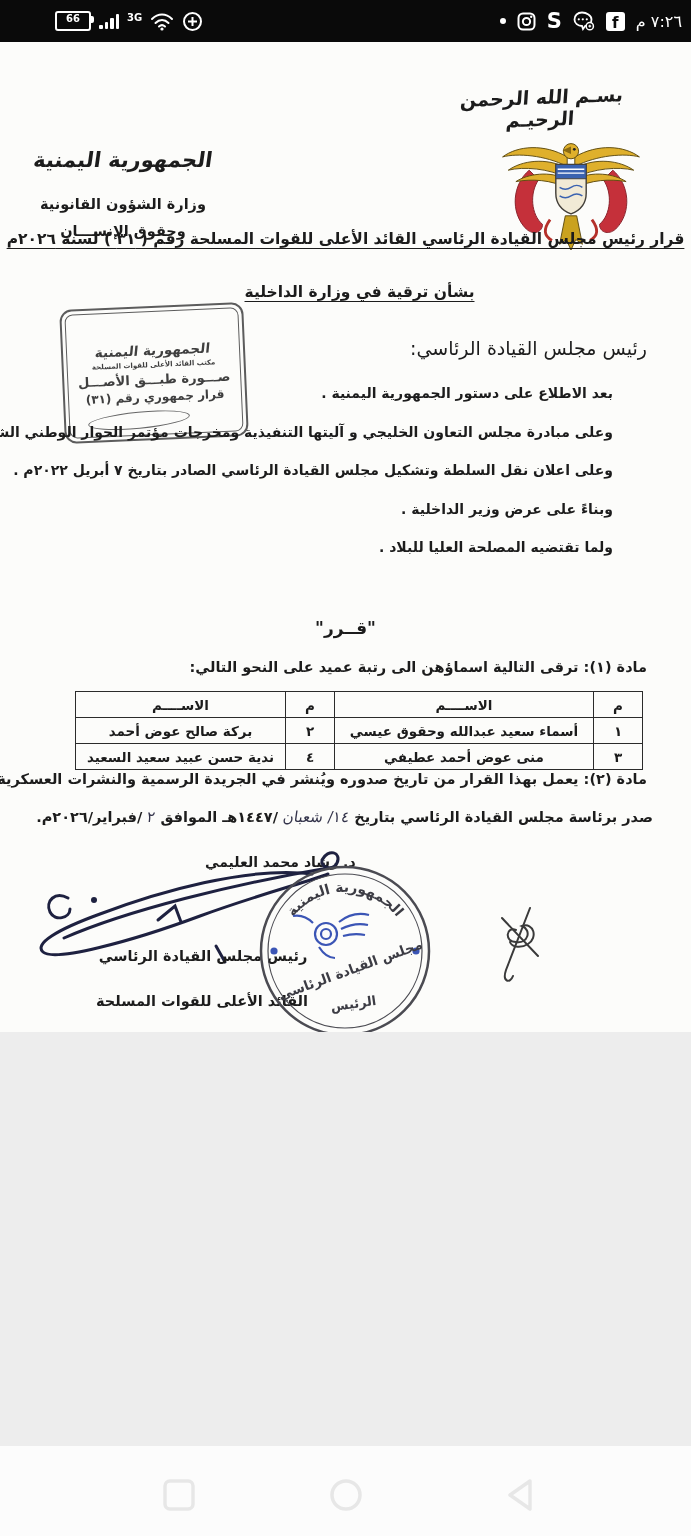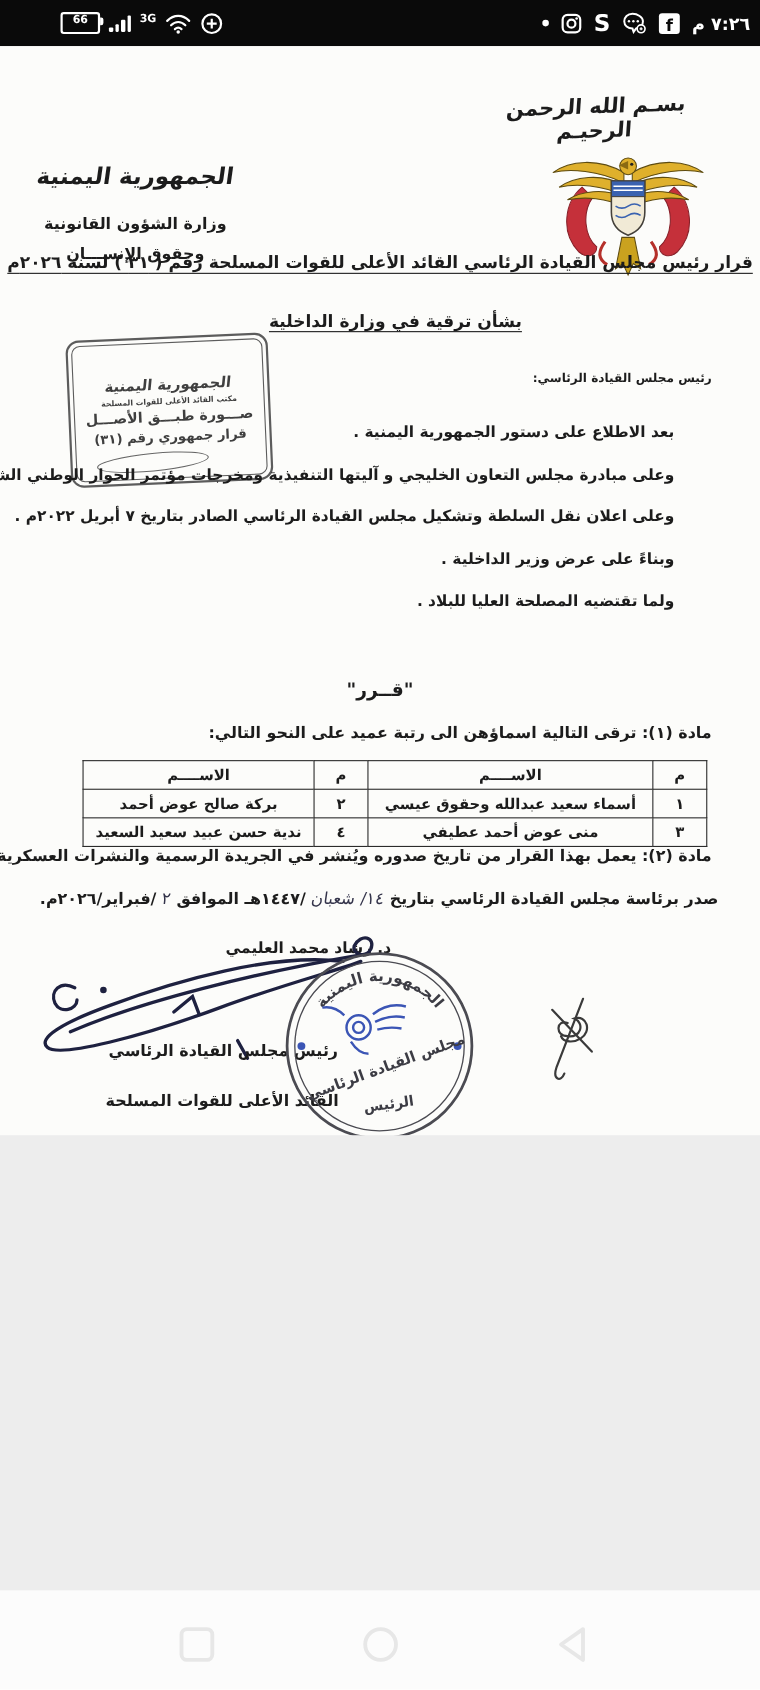--- a/index.html
+++ b/index.html
@@ -14,34 +14,34 @@
   .battery{width:32px;height:16px;border:2px solid #fff;border-radius:3px;position:relative;
            color:#fff;font-size:10px;font-weight:bold;display:flex;justify-content:center;}
   .battery::after{content:"";position:absolute;right:-5px;top:3px;width:3px;height:7px;background:#fff;border-radius:0 2px 2px 0;}
   .bars{display:flex;align-items:flex-end;gap:2px;height:16px;}
   .bars i{display:block;width:3.5px;background:#fff;border-radius:1px;}
   .net{color:#fff;font-size:10px;font-weight:bold;transform:translateY(-4px);}
   .sb-dot{width:6px;height:6px;border-radius:50%;background:#fff;}
   .sletter{color:#fff;font-size:21px;font-weight:bold;line-height:1;}
   .fb{width:19px;height:19px;background:#fff;border-radius:3px;color:#0a0a0a;font-weight:bold;
       font-size:15px;display:flex;align-items:flex-end;justify-content:center;line-height:1;}
-  .sb-time{color:#fff;font-size:16px;font-weight:bold;direction:rtl;}
+  .sb-time{color:#fff;font-size:16px;font-weight:normal;direction:rtl;}
 
   
   #doc{position:absolute;top:42px;left:0;width:691px;height:990px;background:#fcfcfa;direction:rtl;color:#1c1c1c;}
   .bismillah{top:44px;right:50px;width:200px;text-align:center;font-size:19px;font-weight:bold;
              transform:rotate(-2deg) skewX(-6deg);}
   .lh-left{top:106px;left:28px;width:190px;text-align:center;}
   .lh-cal{font-size:21px;font-weight:bold;transform:skewX(-8deg);}
   .lh-l2{font-size:14.5px;font-weight:bold;margin-top:24px;}
   .lh-l3{font-size:14.5px;font-weight:bold;margin-top:11px;}
   .title1{top:188px;left:0;width:691px;text-align:center;font-size:15.5px;font-weight:bold;white-space:nowrap;}
   .title1 span, .title2 span{text-decoration:underline;text-underline-offset:4px;}
   .title2{top:241px;left:0;width:691px;text-align:center;font-size:15.5px;font-weight:bold;transform:translateX(14px);}
-  .salutation{top:295px;right:44px;font-size:11px;font-weight:bold;}
+  .salutation{top:295px;right:44px;font-size:19px;font-weight:normal;}
   .preamble{top:332px;right:78px;left:14px;font-size:14px;font-weight:bold;text-align:right;}
   .preamble div{line-height:38.5px;white-space:nowrap;}
   .qarrar{top:576px;left:0;width:691px;text-align:center;font-size:17px;font-weight:bold;}
   .art1{top:617px;right:44px;font-size:14.5px;font-weight:bold;white-space:nowrap;}
   .art2{top:729px;right:44px;font-size:14.5px;font-weight:bold;white-space:nowrap;}
   table.names{position:absolute;top:649px;right:48px;width:568px;border-collapse:collapse;
               font-size:13.5px;font-weight:bold;}
   table.names td,table.names th{border:1.4px solid #2b2b2b;text-align:center;height:25px;padding:0 4px;}
   .c-num{width:40px;}
   .issued{top:766px;right:38px;font-size:14.5px;font-weight:bold;white-space:nowrap;}

